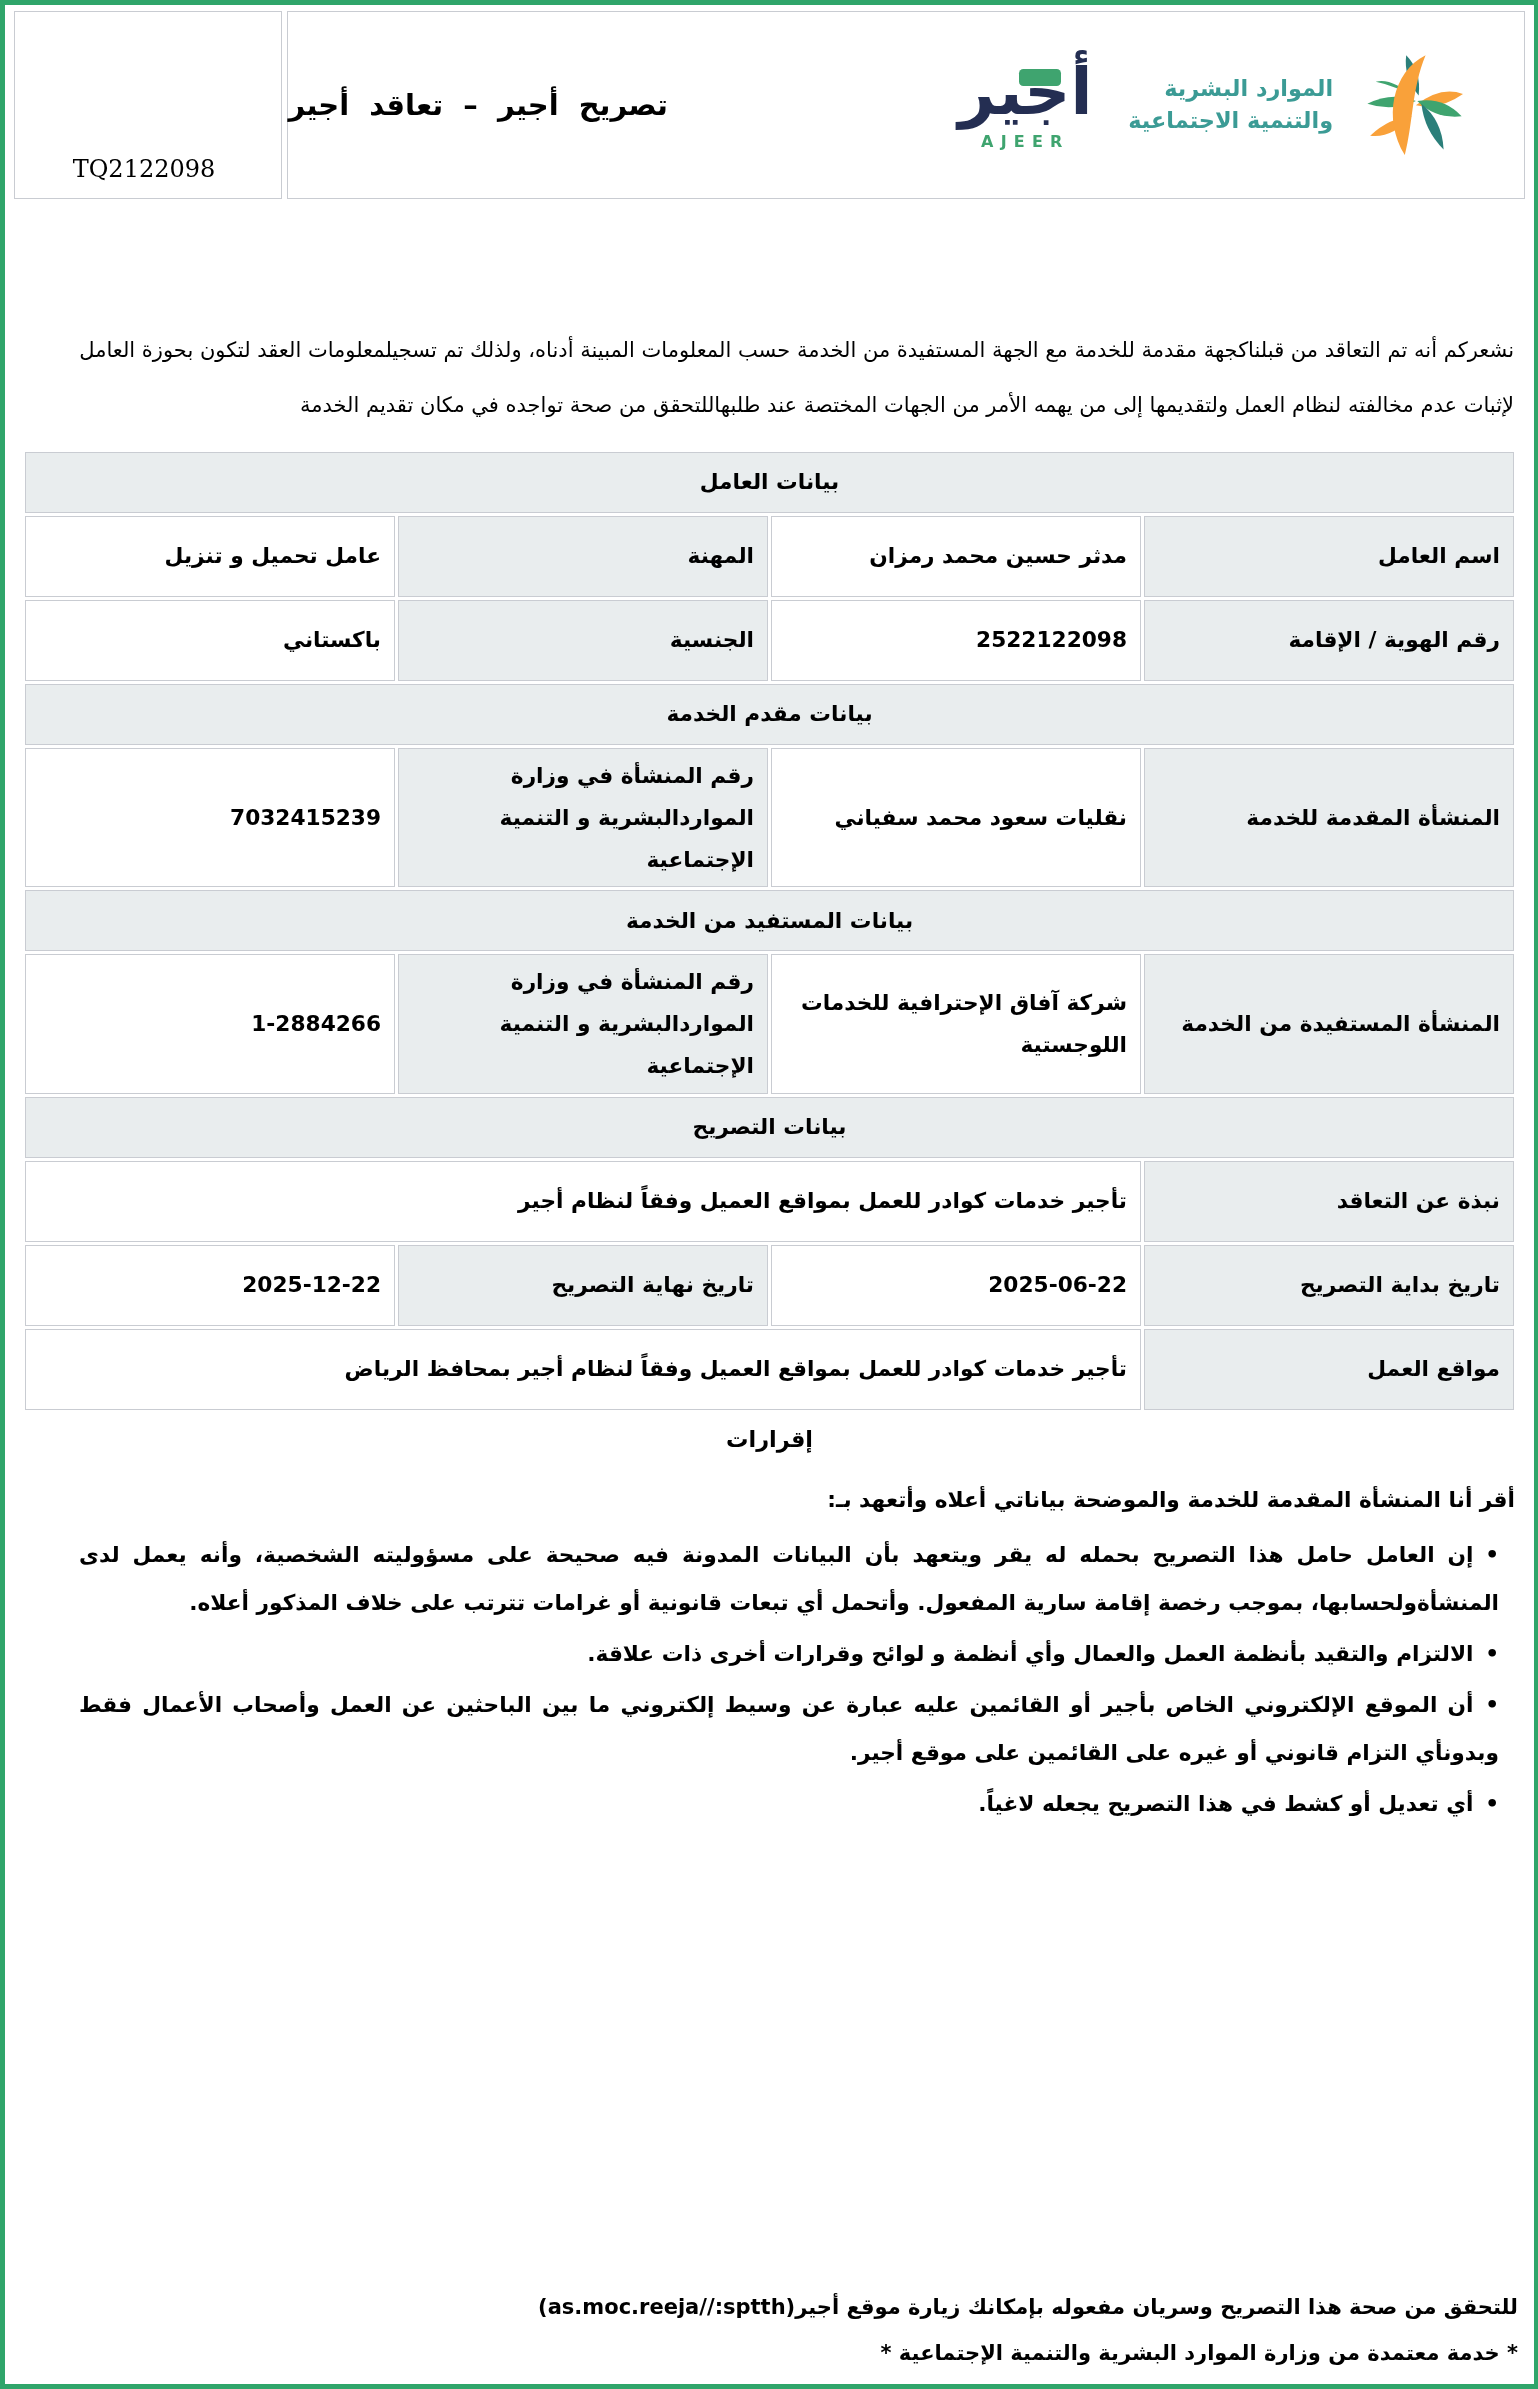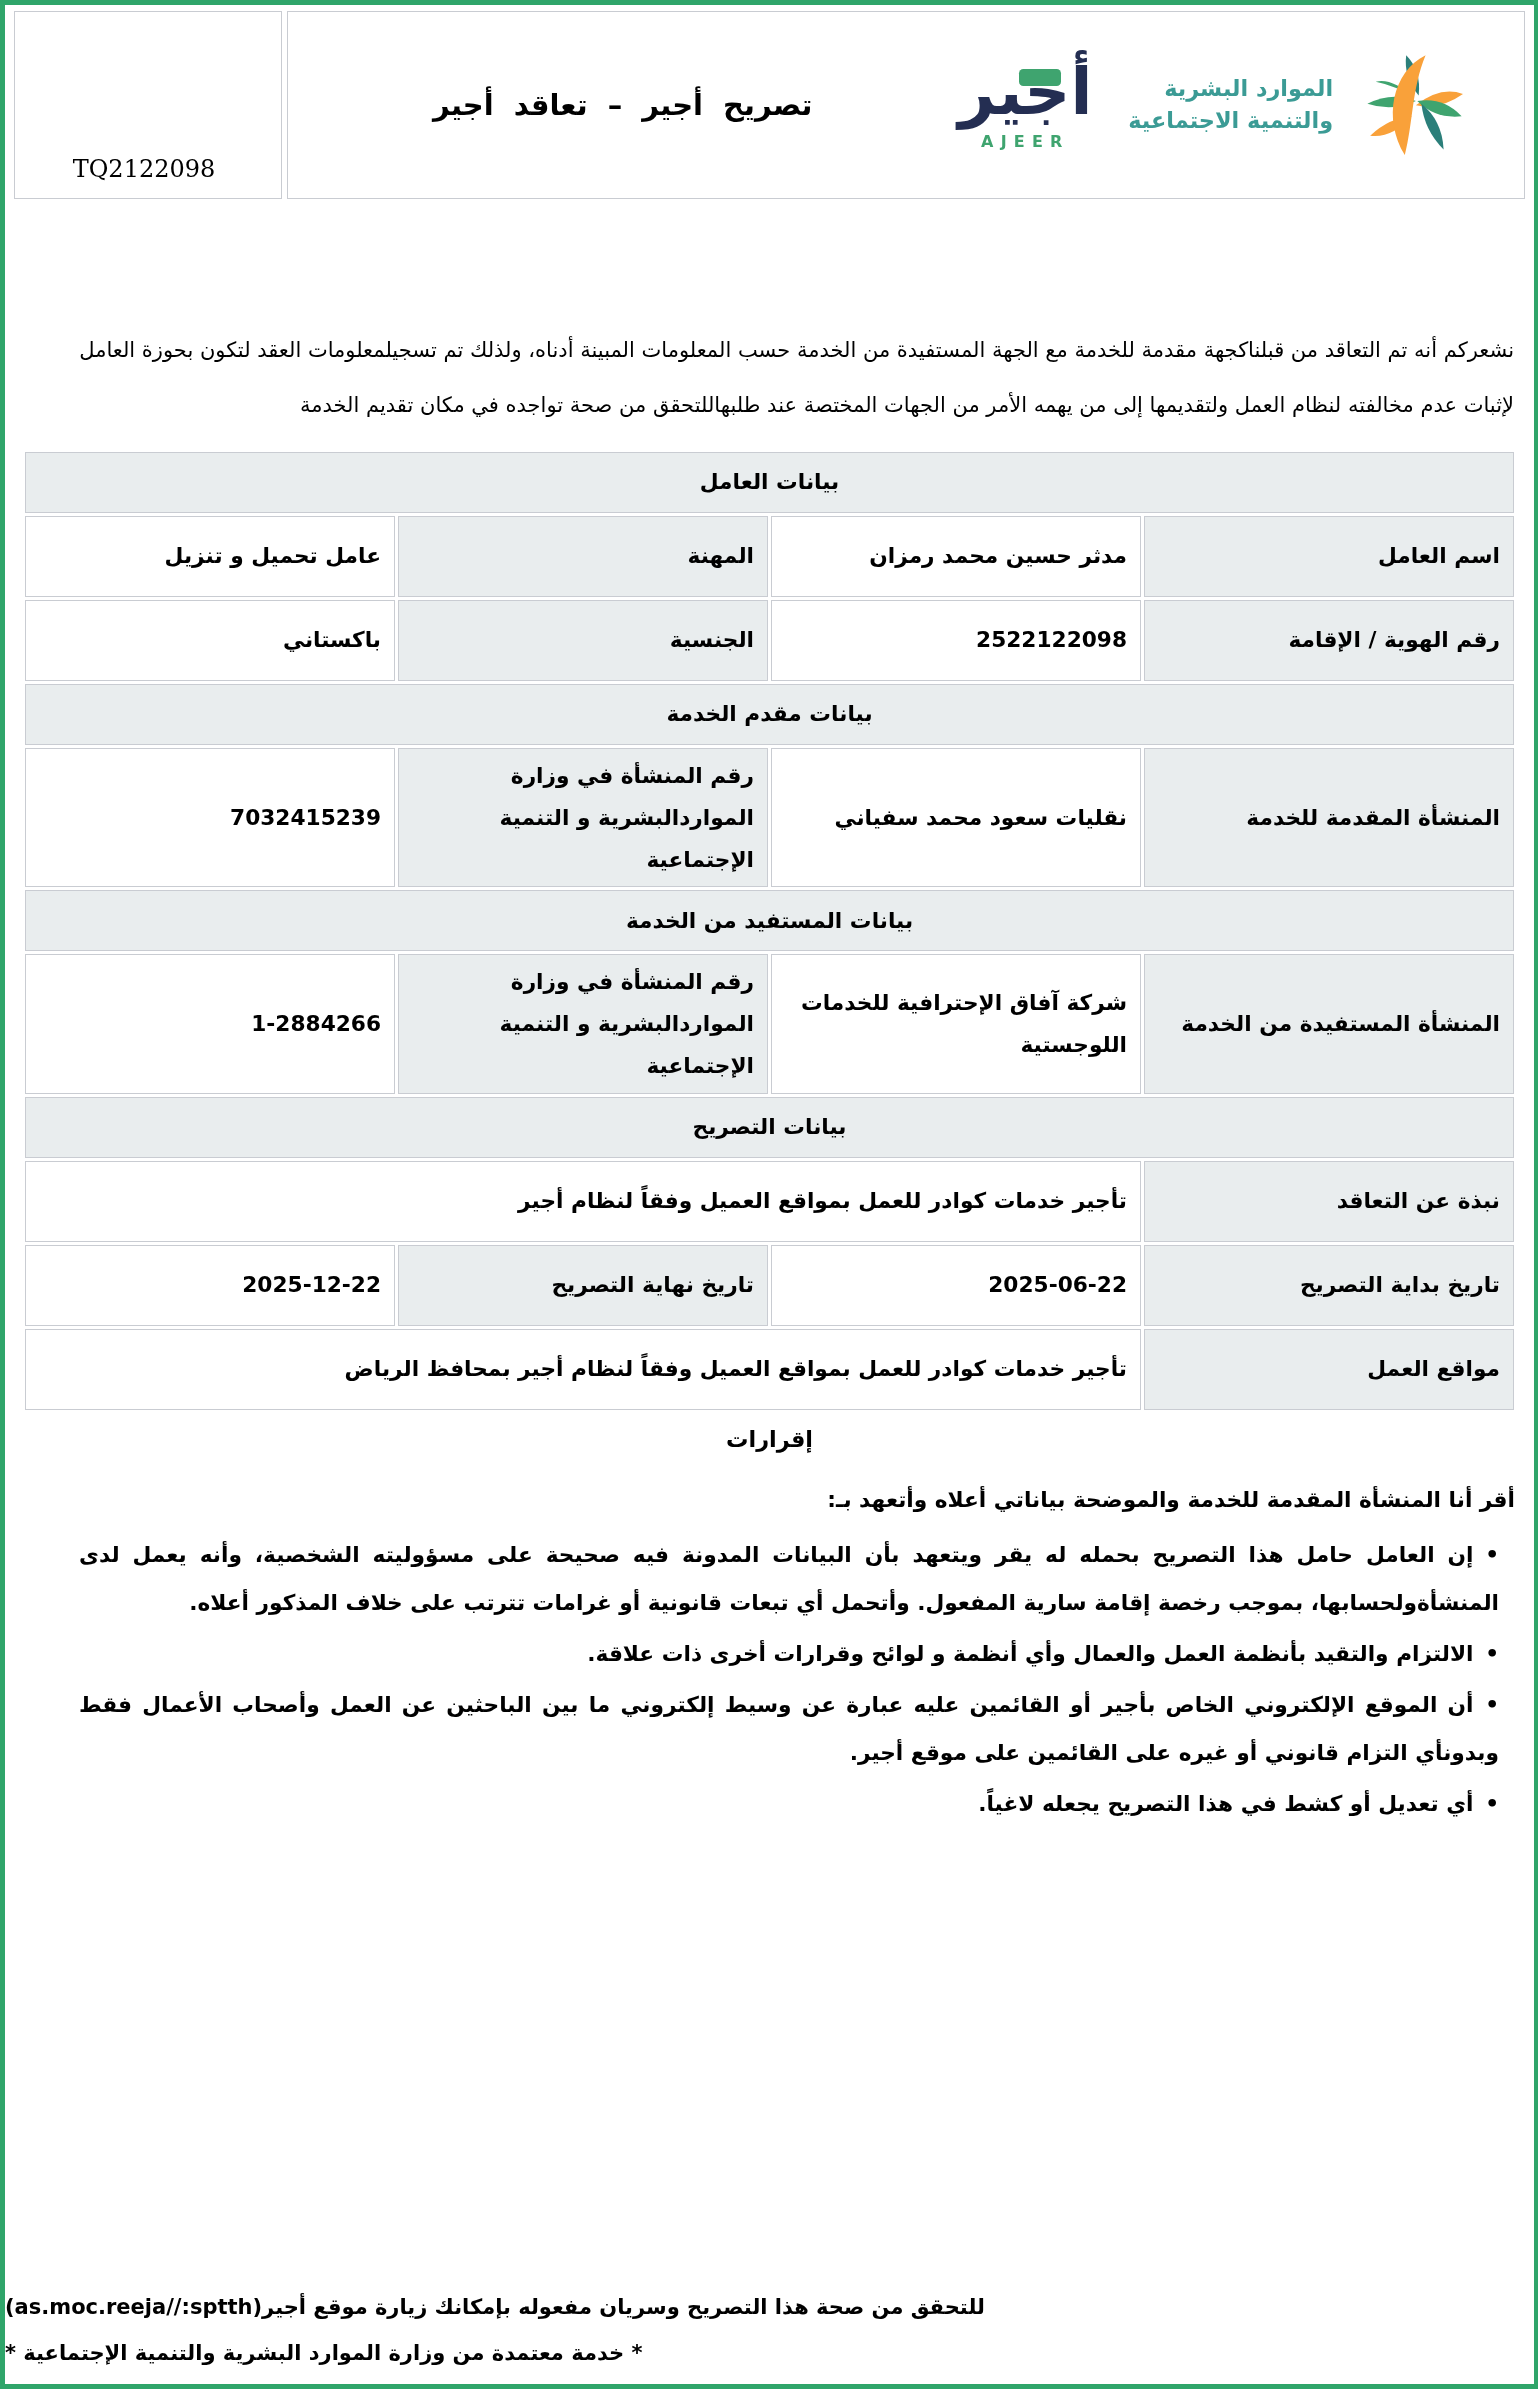--- a/index.html
+++ b/index.html
@@ -12,21 +12,21 @@
   .header-row { display: flex; gap: 5.8px; margin: 5.8px 9.4px 0 8.7px; height: 188px; }
   .tq-box {
     width: 268px; flex-shrink: 0; border: 1.4px solid #c9ccd2; box-sizing: border-box;
     display: flex; align-items: flex-end; padding: 0 0 14.4px 58px;
   }
   .tq { font-family: "DejaVu Serif", serif; font-size: 24px; }
   .main-box {
     flex: 1; border: 1.4px solid #c9ccd2; box-sizing: border-box;
     display: flex; align-items: center;
   }
-  .title-area { flex: 1; text-align: center; }
+  .title-area { flex: 1; }
   .doc-title { font-size: 29px; font-weight: bold; word-spacing: 10px; }
   .ajeer-logo { width: 137px; flex-shrink: 0; position: relative; text-align: center; margin-right: 20px; }
   .ajeer-green-bar { position: absolute; top: 10px; right: 33px; width: 42px; height: 17.3px; background: #3fa46f; border-radius: 4.3px; z-index: 0; }
   .ajeer-ar { position: relative; z-index: 1; font-size: 64px; line-height: 1.05; font-weight: bold; color: #242e52; }
   .ajeer-en { font-size: 16px; letter-spacing: 7.2px; font-weight: bold; color: #3fa46f; margin-top: 5.8px; }
   .ministry-wordmark { flex-shrink: 0; text-align: right; color: #3b9b95; font-size: 22.4px; font-weight: bold; line-height: 1.4; margin: 0 32.5px 0 14.4px; }
   .emblem { width: 97px; height: 107px; flex-shrink: 0; margin-right: 61px; }
   
   .intro { margin: 124px 20px 16px 20px; direction: rtl; font-size: 21px; font-weight: normal; line-height: 55px; }
   
@@ -42,21 +42,21 @@
   tr.r1 td { height: 81px; }
   tr.r2 td { height: 101px; }
   .num { direction: ltr; unicode-bidi: isolate; }
   
   .decl-title { text-align: center; font-size: 22.4px; font-weight: bold; margin-top: 13px; }
   .decl-intro { direction: rtl; text-align: right; margin: 35px 19px 0 21.7px; font-size: 21.7px; font-weight: bold; }
   .decl-list { direction: rtl; margin: 19px 35px 0 74px; }
   .decl-item { font-size: 21.7px; font-weight: bold; line-height: 48px; text-align: justify; margin-bottom: 2.9px; }
   .bullet { margin-left: 11.6px; }
   
-  .footer { position: absolute; top: 2290px; left: 0; right: 0; direction: rtl; text-align: left; font-size: 21px; font-weight: bold; }
+  .footer { position: absolute; top: 2290px; left: 0; right: 16px; direction: rtl; text-align: right; font-size: 21px; font-weight: bold; }
   .footer-line2 { margin-top: 21.7px; }
   .ltr { direction: ltr; unicode-bidi: isolate; }
 </style>
 </head>
 <body>
 
 <div class="page">
 
   <div class="header-row">
     <div class="tq-box">

